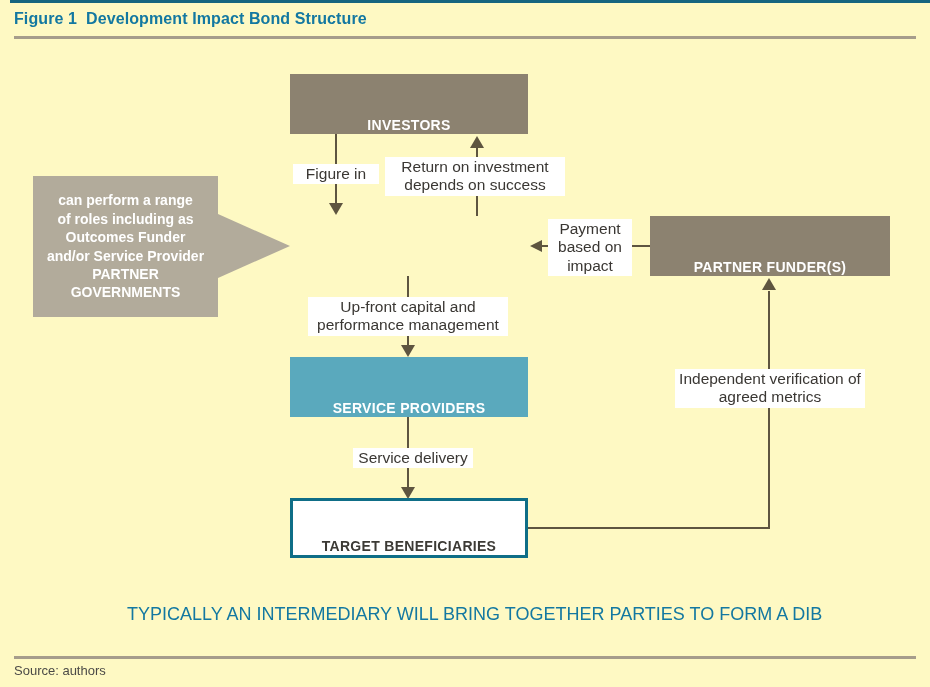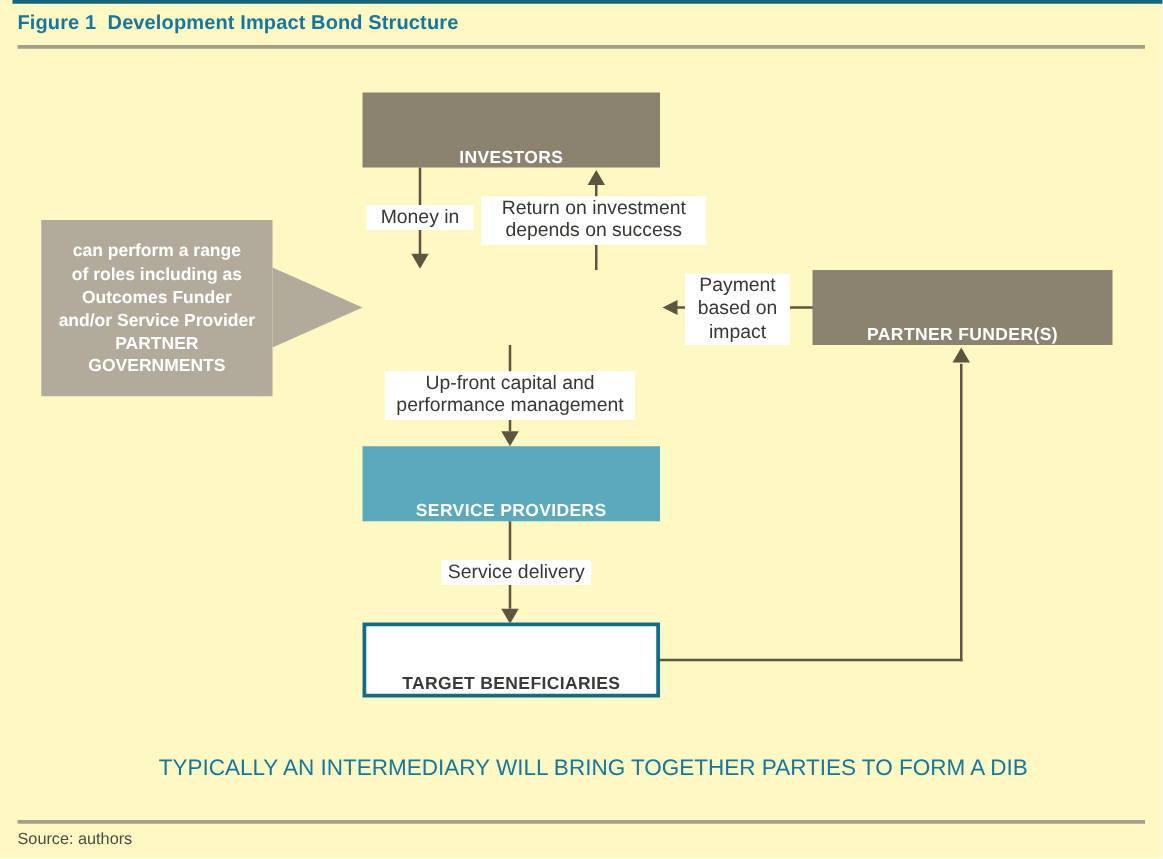--- a/index.html
+++ b/index.html
@@ -112,21 +112,21 @@
 of roles including as
 Outcomes Funder
 and/or Service Provider</span>
     <span class="multiline">PARTNER
 GOVERNMENTS</span>
   </div>
   <div class="callout-pointer"></div>
 
   <div class="vline" style="left:335px; top:134px; height:70px;"></div>
   <div class="arr-down" style="left:329px; top:203px;"></div>
-  <div class="elabel lbl-money">Money in</div>
+  <div class="elabel lbl-money">Figure in</div>
 
   <div class="arr-up" style="left:470px; top:136px;"></div>
   <div class="vline" style="left:476px; top:148px; height:68px;"></div>
   <div class="elabel lbl-return">Return on investment depends on success</div>
 
   <div class="arr-left" style="left:530px; top:240px;"></div>
   <div class="hline" style="left:541px; top:245px; width:16px;"></div>
   <div class="hline" style="left:624px; top:245px; width:27px;"></div>
   <div class="elabel lbl-payment">Payment based on impact</div>
 
@@ -134,19 +134,20 @@
   <div class="arr-down" style="left:401px; top:345px;"></div>
   <div class="elabel lbl-upfront">Up-front capital and performance management</div>
 
   <div class="vline" style="left:407px; top:417px; height:70px;"></div>
   <div class="arr-down" style="left:401px; top:487px;"></div>
   <div class="elabel lbl-service">Service delivery</div>
 
   <div class="hline" style="left:528px; top:527px; width:242px;"></div>
   <div class="vline" style="left:768px; top:291px; height:238px;"></div>
   <div class="arr-up" style="left:762px; top:278px;"></div>
+  <div class="elabel lbl-verify">Independent verification of agreed metrics</div>
 
   <div class="caption">TYPICALLY AN INTERMEDIARY WILL BRING TOGETHER PARTIES TO FORM A DIB</div>
   <div class="rule rule-source"></div>
   <div class="source">Source: authors</div>
   <div class="rule-bottom"></div>
 
 </div>
 
 </body></html>

